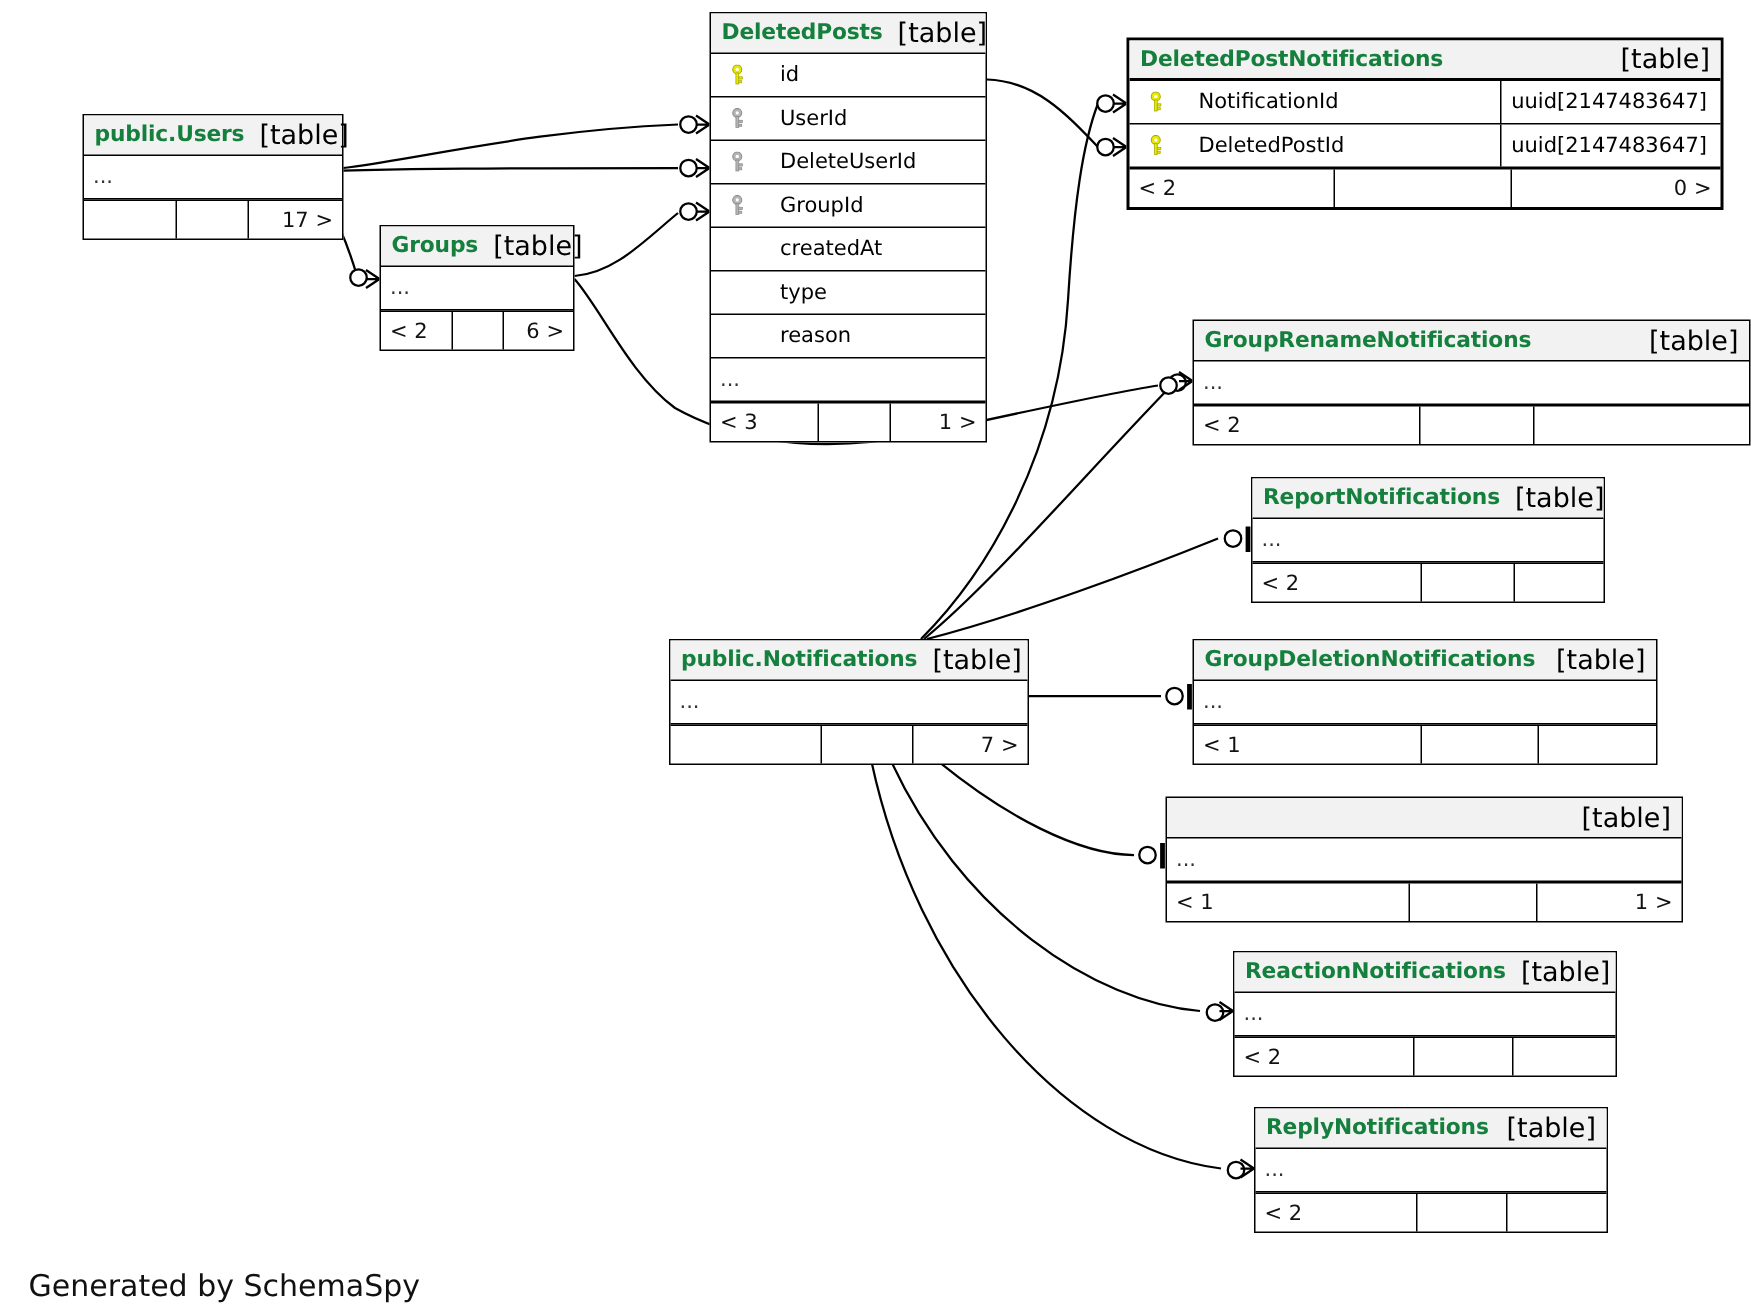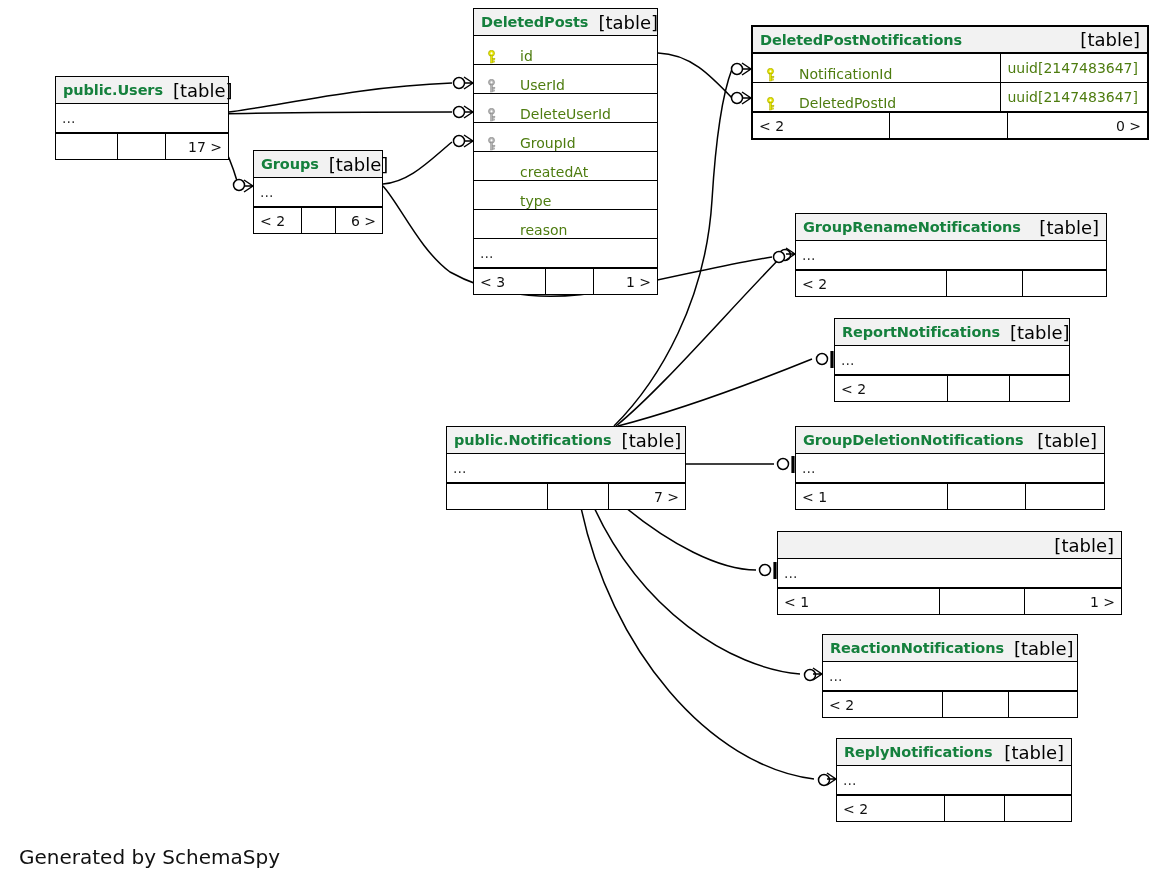--- a/index.html
+++ b/index.html
@@ -60,24 +60,24 @@
     font-size: 18px;
     color: #000000;
     margin-left: auto;
     padding-left: 10px;
   }
   .tbl-row {
     box-sizing: border-box;
     height: 29px;
     border-bottom: 1px solid #000000;
     display: flex;
-    align-items: flex-end;
+    align-items: center;
     padding: 0 6px;
     font-size: 14px;
-    color: #4d7c0f;
+    color: #000000;
     white-space: nowrap;
   }
   .tbl-row .keycell {
     width: 22px;
     flex: 0 0 22px;
     display: flex;
     align-items: center;
     justify-content: center;
   }
   .tbl-row .colname {
@@ -337,21 +337,21 @@
           </span>
           <span class="colname">DeletedPostId</span>
           <span class="coltype">uuid[2147483647]</span>
         </div>
         <div class="foot-row" style="border-top: 1.5px solid rgb(0, 0, 0);">
           <div class="foot-cell foot-left" style="width: 137px; flex: 0 0 137px;">&lt; 2</div>
           <div class="foot-cell foot-left" style="width: 118px; flex: 0 0 118px;"></div>
           <div class="foot-cell foot-right" style="width: 139px; flex: 0 0 139px;">0 &gt;</div>
         </div>
       </div>
-      <div class="table-box" style="left: 795px; top: 213px; width: 312px;">
+      <div class="table-box" style="left: 795px; top: 213px; width: 372px;">
         <div class="tbl-header">
           <span class="tbl-name">GroupRenameNotifications</span>
           <span class="tbl-tag">[table]</span>
         </div>
         <div class="ellipsis-row">...</div>
         <div class="foot-row" style="border-top: 1px solid rgb(0, 0, 0);">
           <div class="foot-cell foot-left" style="width: 151px; flex: 0 0 151px;">&lt; 2</div>
           <div class="foot-cell foot-left" style="width: 76px; flex: 0 0 76px;"></div>
           <div class="foot-cell foot-right" style="width: 79px; flex: 0 0 79px;"></div>
         </div>

